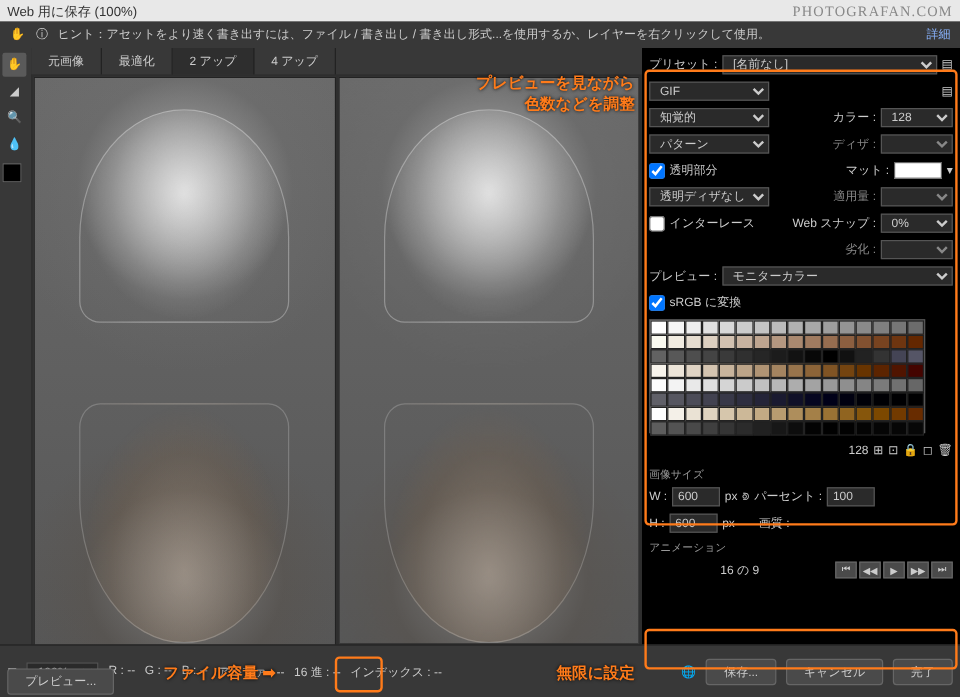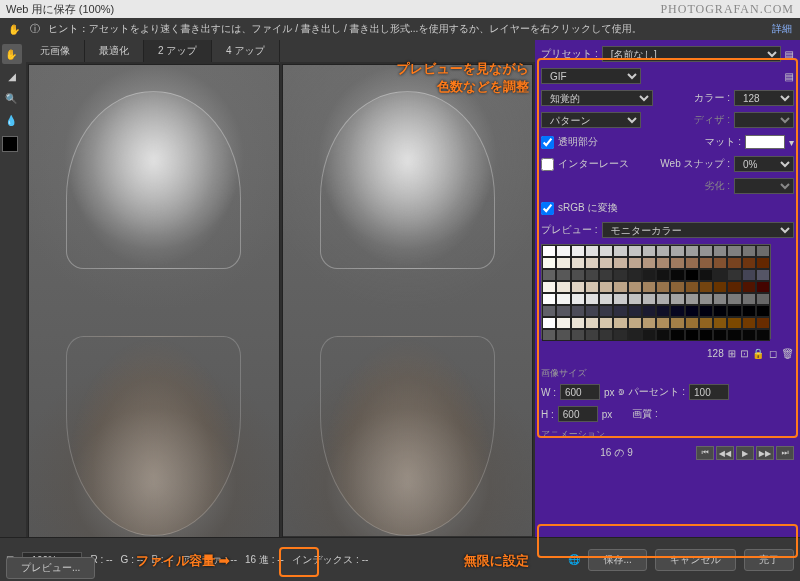--- a/index.html
+++ b/index.html
@@ -19,21 +19,21 @@
 .tab.active { background: #2e2e2e; }
 .previews { flex: 1; display: flex; gap: 2px; padding: 2px; position: relative; }
 .prev-panel { flex: 1; background: #555; position: relative; overflow: hidden; border: 1px solid #222; }
 .hourglass { position: absolute; inset: 0; background: radial-gradient(ellipse 60% 30% at 50% 18%, rgba(255,255,255,0.5), rgba(120,120,120,0.2) 60%, transparent), radial-gradient(ellipse 55% 25% at 50% 82%, rgba(180,180,180,0.4), rgba(90,80,70,0.3) 60%, transparent), linear-gradient(#6a6a6a, #555); }
 .hg-shape { position: absolute; left: 15%; right: 15%; top: 5%; bottom: 8%; }
 .hg-top { position:absolute; top:0; left:0; right:0; height:40%; background: radial-gradient(ellipse at 50% 40%, rgba(255,255,255,0.6), rgba(200,200,200,0.2) 50%, transparent 70%); border-radius: 50% 50% 10% 10% / 60% 60% 10% 10%; border:1px solid rgba(255,255,255,0.3);}
 .hg-bot { position:absolute; bottom:0; left:0; right:0; height:45%; background: radial-gradient(ellipse at 50% 70%, rgba(180,160,140,0.5), rgba(120,100,80,0.3) 50%, transparent 70%); border-radius: 10% 10% 50% 50% / 10% 10% 60% 60%; border:1px solid rgba(255,255,255,0.2);}
 .prev-info { position: absolute; bottom: 0; left: 0; right: 0; padding: 3px 6px; background: rgba(46,46,46,0.9); font-size: 9px; line-height: 1.3; }
 .annot { position: absolute; color: #ff7b1a; font-size: 13px; font-weight: bold; text-shadow: 0 0 3px #000; pointer-events: none; z-index: 10; }
 .annot-box { position: absolute; border: 2px solid #ff7b1a; border-radius: 4px; pointer-events: none; z-index: 9; }
-.right-panel { width: 265px; background: #4c1d95; padding: 4px 6px; display: flex; flex-direction: column; gap: 2px; font-size: 10px; position: relative; }
+.right-panel { width: 265px; background: #000000; padding: 4px 6px; display: flex; flex-direction: column; gap: 2px; font-size: 10px; position: relative; }
 .row { display: flex; align-items: center; gap: 4px; margin: 1px 0; min-height: 18px; }
 .row label { flex: 0 0 auto; }
 .sel, .inp { background: #2a2a2a; border: 1px solid #555; color: #ccc; padding: 1px 4px; font-size: 10px; height: 16px; }
 .sel { min-width: 60px; }
 .color-table { width: 230px; height: 95px; background: #333; display: grid; grid-template-columns: repeat(16, 1fr); grid-auto-rows: 12px; gap: 0; border: 1px solid #555; margin: 2px 0; }
 .ct-cell { border: 0.5px solid #222; }
 .section-label { color: #999; font-size: 9px; margin-top: 2px; }
 .bottombar { position: absolute; bottom: 0; left: 0; right: 0; height: 44px; background: #383838; border-top: 1px solid #222; display: flex; align-items: center; padding: 2px 6px; gap: 8px; font-size: 10px; }
 .btn { background: #4a4a4a; border: 1px solid #666; color: #ccc; padding: 3px 14px; font-size: 10px; border-radius: 3px; }
 .spacer { flex: 1; }
@@ -120,58 +120,64 @@
         <label>プリセット :</label>
         <select class="sel grow"><option>[名前なし]</option></select>
         <span>▤</span>
       </div>
     <div class="row">
         <select class="sel" style="width:100px"><option>GIF</option></select>
         <span class="grow"></span>
         <span>▤</span>
       </div>
     <div class="row">
-        <select class="sel" style="width:112px"><option>知覚的</option></select>
+        <select class="sel" style="width:100px"><option>知覚的</option></select>
         <span class="grow"></span>
         <label>カラー :</label>
         <select class="sel" style="width:50px"><option>128</option></select>
       </div>
     <div class="row">
         <select class="sel" style="width:100px"><option>パターン</option></select>
         <span class="grow"></span>
         <label class="dim">ディザ :</label>
         <select class="sel dim" style="width:50px"></select>
       </div>
     <div class="row">
         <input type="checkbox" checked="" style="">
         <label>透明部分</label>
         <span class="grow"></span>
         <label>マット :</label>
         <div style="width:40px;height:14px;background:#fff;border:1px solid #666"></div>
         <span>▾</span>
       </div>
     <div class="row">
+        <select class="sel" style="width:100px"><option>透明ディザなし</option></select>
+        <span class="grow"></span>
+        <label class="dim">適用量 :</label>
+        <select class="sel dim" style="width:50px"></select>
+      </div>
+    <div class="row">
         <input type="checkbox" style="">
         <label>インターレース</label>
         <span class="grow"></span>
         <label>Web スナップ :</label>
         <select class="sel" style="width:50px"><option>0%</option></select>
       </div>
     <div class="row">
         <span class="grow"></span>
         <label class="dim">劣化 :</label>
         <select class="sel dim" style="width:50px"></select>
       </div>
     <div class="row">
+        <label>プレビュー :</label>
+        <select class="sel grow"><option>モニターカラー</option></select>
+      </div>
+    <div class="row">
         <input type="checkbox" checked="" style="">
         <label>sRGB に変換</label>
-      </div>
-    <div class="row">
-        <label>プレビュー :</label>
-        <select class="sel grow"><option>モニターカラー</option></select>
       </div>
     <div class="color-table" id="colortable">
         <div class="ct-cell" style="background: rgb(255, 255, 255);"></div>
         <div class="ct-cell" style="background: rgb(245, 245, 245);"></div>
         <div class="ct-cell" style="background: rgb(238, 238, 238);"></div>
         <div class="ct-cell" style="background: rgb(224, 224, 224);"></div>
         <div class="ct-cell" style="background: rgb(216, 216, 216);"></div>
         <div class="ct-cell" style="background: rgb(204, 204, 204);"></div>
         <div class="ct-cell" style="background: rgb(196, 196, 196);"></div>
         <div class="ct-cell" style="background: rgb(187, 187, 187);"></div>

